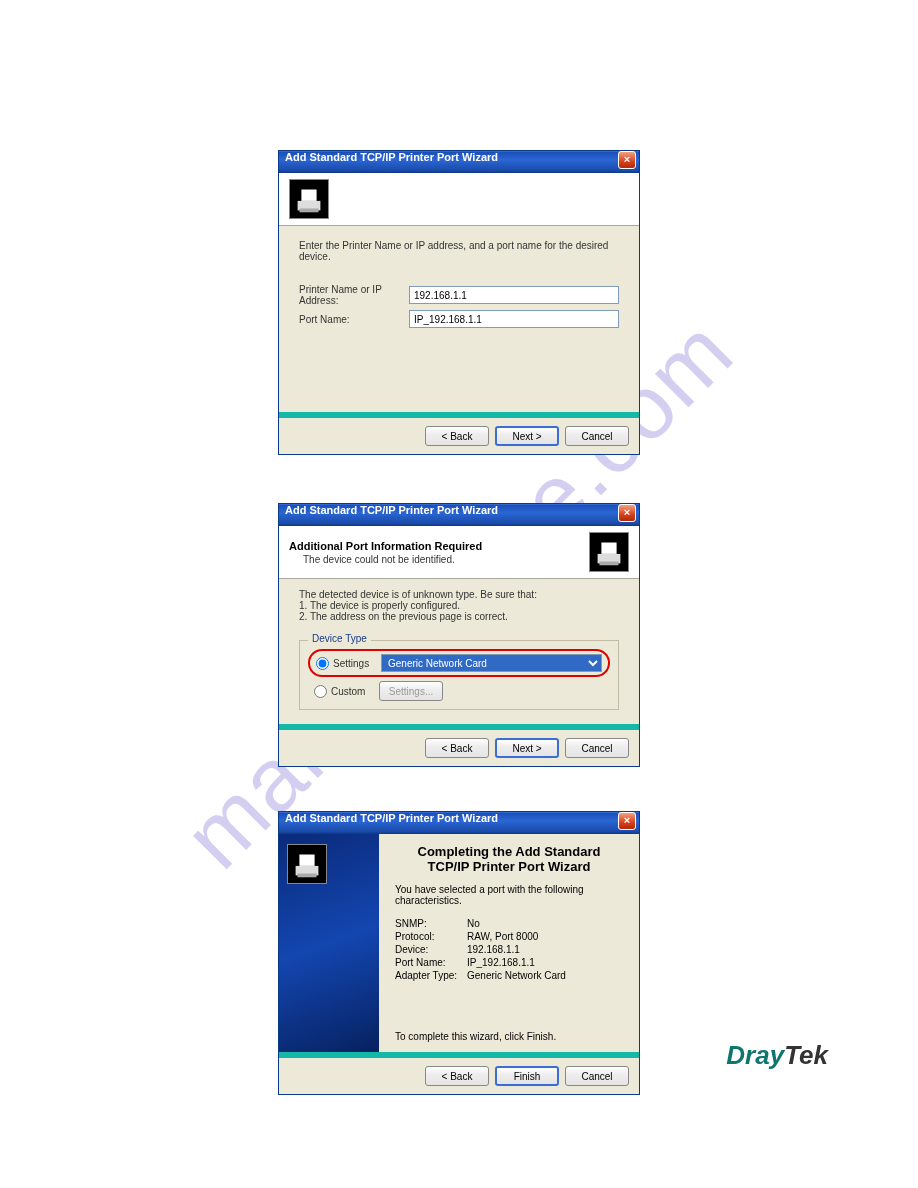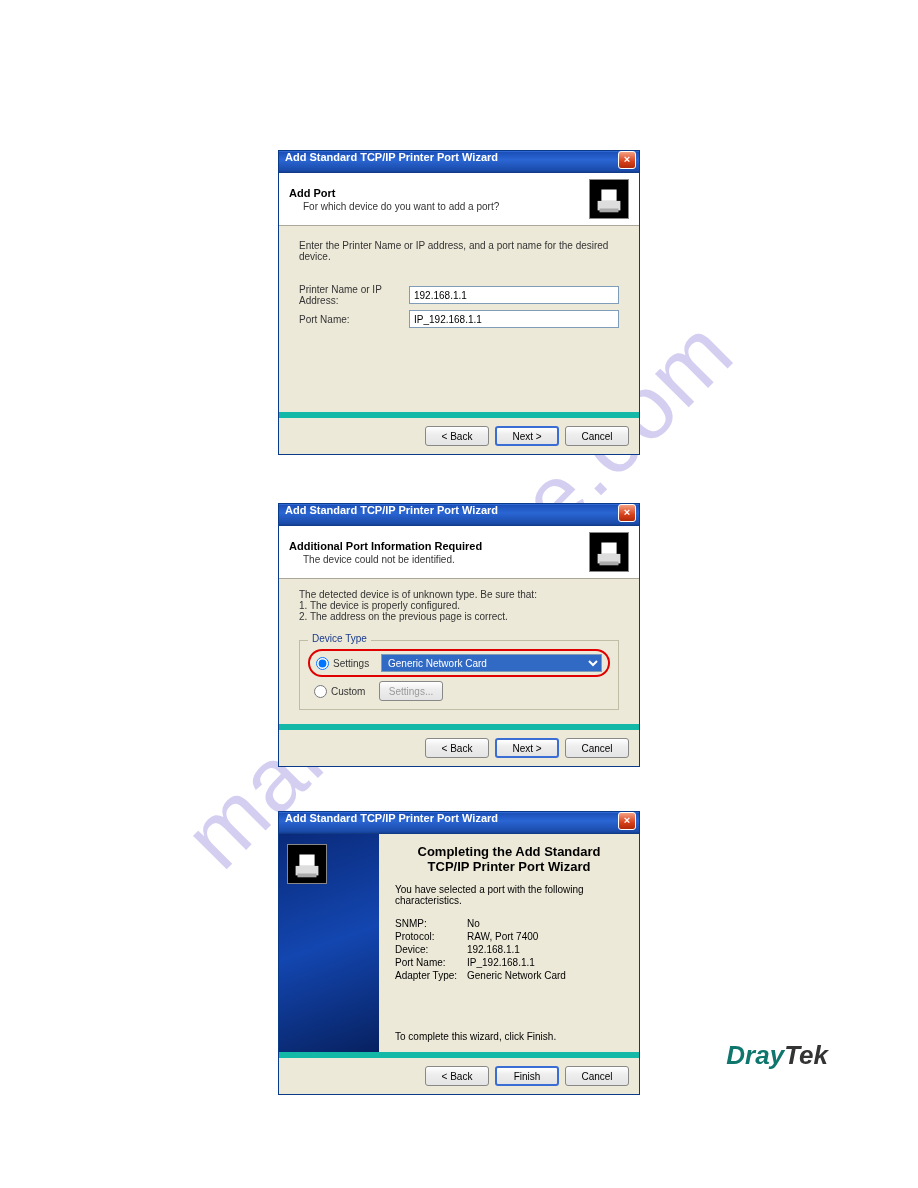--- a/index.html
+++ b/index.html
@@ -183,24 +183,20 @@
 <div class="page">
   <div style="height:150px"></div>
 
   <div class="dialog">
     <div class="titlebar">
       <span>Add Standard TCP/IP Printer Port Wizard</span>
       <span class="spacer"></span>
       <div class="closebtn">×</div>
     </div>
     <div class="header">
-      <div class="header-text">
-        <div class="h1">Add Port</div>
-        <div class="h2">For which device do you want to add a port?</div>
-      </div>
       <div class="printer-icon">
         <svg class="printer" viewBox="0 0 40 40">
             <rect x="0" y="0" width="40" height="40" fill="#000"></rect>
             <path d="M8 22 L32 22 L32 32 L8 32 Z" fill="#ddd"></path>
             <path d="M12 10 L28 10 L28 22 L12 22 Z" fill="#fff"></path>
             <rect x="10" y="30" width="20" height="4" fill="#aaa"></rect>
           </svg>
       </div>
     </div>
     <div class="body">
@@ -295,21 +291,21 @@
       </div>
       <div class="d3-main">
         <div class="big">Completing the Add Standard TCP/IP Printer Port Wizard</div>
         <div class="intro">You have selected a port with the following characteristics.</div>
         <div class="kv">
             <span class="k">SNMP:</span>
             <span>No</span>
           </div>
         <div class="kv">
             <span class="k">Protocol:</span>
-            <span>RAW, Port 7400</span>
+            <span>RAW, Port 8000</span>
           </div>
         <div class="kv">
             <span class="k">Device:</span>
             <span>192.168.1.1</span>
           </div>
         <div class="kv">
             <span class="k">Port Name:</span>
             <span>IP_192.168.1.1</span>
           </div>
         <div class="kv">

